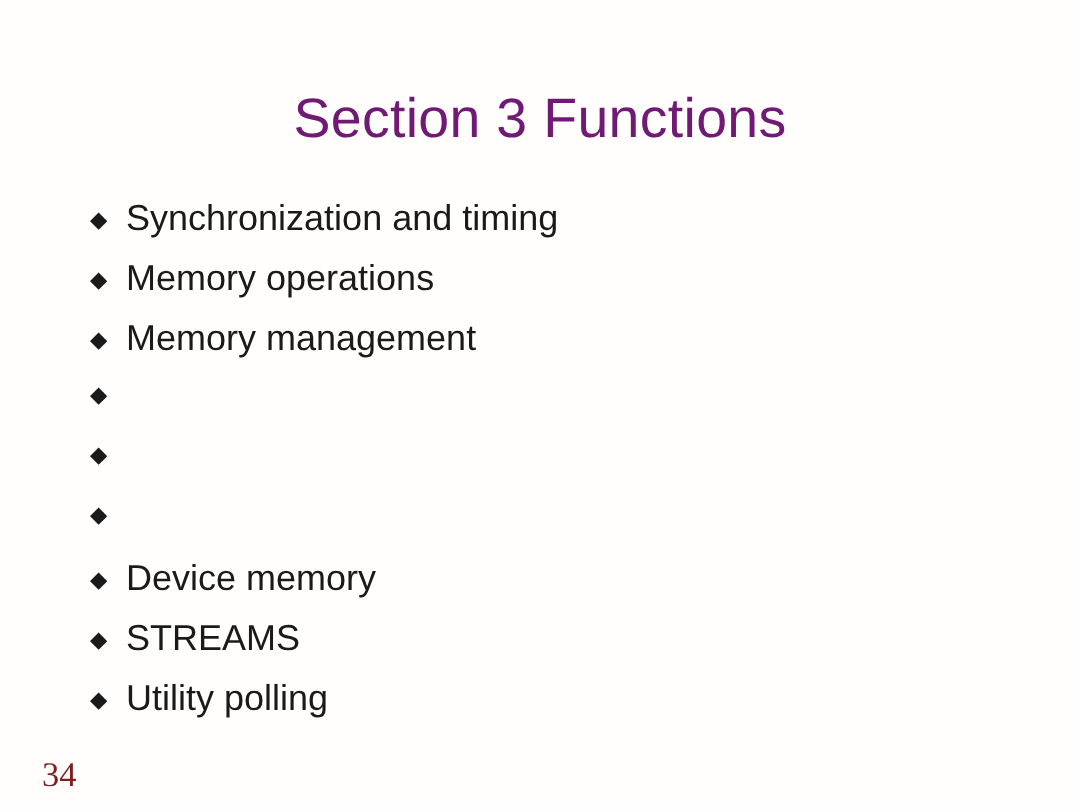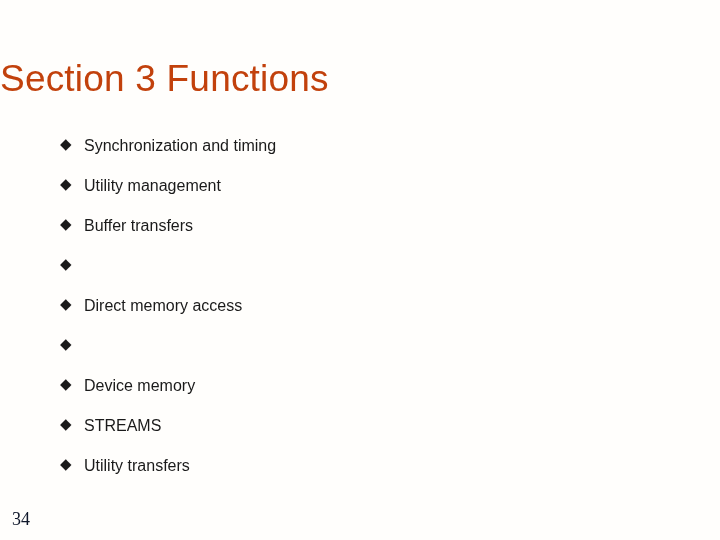--- a/index.html
+++ b/index.html
@@ -23,26 +23,27 @@
     height: 540px;
     box-sizing: border-box;
   }
 
   
   .slide-title {
     position: absolute;
     left: 0;
     top: 58px;
     width: 720px;
+    text-align: center;
     font-family: "Liberation Sans", sans-serif;
     font-size: 37px;
     font-weight: 400;
     line-height: 1.15;
     letter-spacing: 0.2px;
-    color: #c2410c;
+    color: #701a75;
     white-space: nowrap;
   }
 
   
   .body-list {
     position: absolute;
     left: 60px;
     top: 126px;
     width: 600px;
     list-style: none;
@@ -67,74 +68,73 @@
     font-size: 15px;
     line-height: 40px;
     color: #1a1a1a;
     text-align: left;
     position: relative;
     top: -2px;
   }
 
   .bullet-text {
     flex: 0 1 auto;
-    font-size: 16px;
+    font-size: 24px;
     line-height: 40px;
   }
 
   
   .page-number {
     position: absolute;
-    left: 12px;
+    left: 28px;
     bottom: 12px;
     font-family: "Liberation Serif", serif;
-    font-size: 18px;
+    font-size: 23px;
     line-height: 1;
-    color: #0f172a;
+    color: #7f1d1d;
   }
 </style>
 </head>
 <body>
 
 <div class="slide">
 
   <div class="slide-title">Section 3 Functions</div>
 
   <ul class="body-list">
     <li class="bullet-item">
       <span class="bullet-marker">◆</span>
       <span class="bullet-text">Synchronization and timing</span>
     </li>
     <li class="bullet-item">
       <span class="bullet-marker">◆</span>
-      <span class="bullet-text">Utility management</span>
+      <span class="bullet-text">Memory operations</span>
     </li>
     <li class="bullet-item">
       <span class="bullet-marker">◆</span>
-      <span class="bullet-text">Buffer transfers</span>
+      <span class="bullet-text">Memory management</span>
     </li>
     <li class="bullet-item">
       <span class="bullet-marker">◆</span>
     </li>
     <li class="bullet-item">
       <span class="bullet-marker">◆</span>
-      <span class="bullet-text">Direct memory access</span>
     </li>
     <li class="bullet-item">
       <span class="bullet-marker">◆</span>
     </li>
     <li class="bullet-item">
       <span class="bullet-marker">◆</span>
       <span class="bullet-text">Device memory</span>
     </li>
     <li class="bullet-item">
       <span class="bullet-marker">◆</span>
       <span class="bullet-text">STREAMS</span>
     </li>
     <li class="bullet-item">
       <span class="bullet-marker">◆</span>
-      <span class="bullet-text">Utility transfers</span>
+      <span class="bullet-text">Utility polling</span>
     </li>
   </ul>
 
   <div class="page-number">34</div>
 
 </div>
 
 </body></html>

